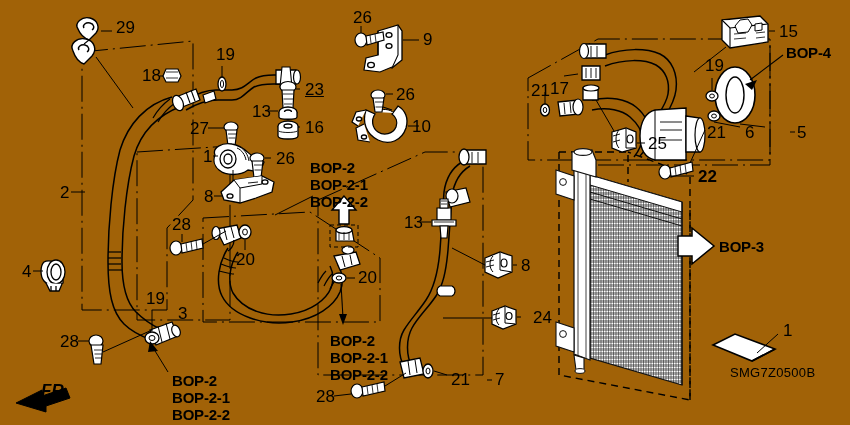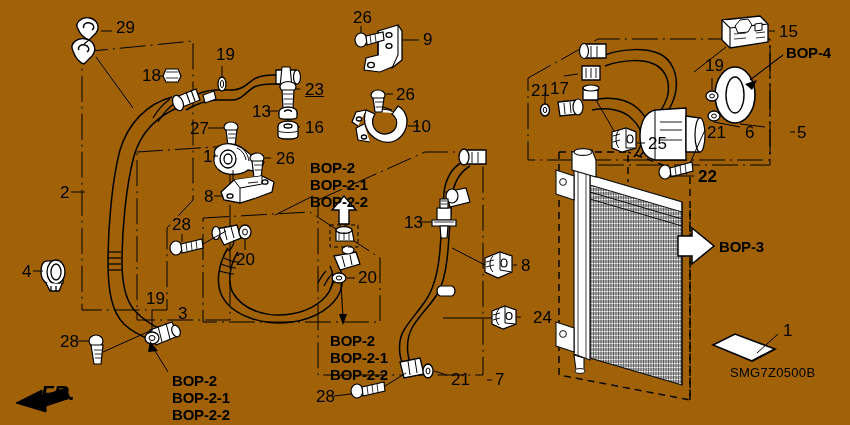--- a/index.html
+++ b/index.html
@@ -37,21 +37,21 @@
     font-size: 15px;
     font-weight: bold;
     color: #000000;
     white-space: nowrap;
     line-height: 1.12;
     letter-spacing: -0.2px;
   }
   .fr-label {
     position: absolute;
     font-family: "Liberation Sans", sans-serif;
-    font-size: 21px;
+    font-size: 17px;
     font-weight: bold;
     font-style: italic;
     color: #000000;
     white-space: nowrap;
   }
   .code-label {
     position: absolute;
     font-family: "Liberation Sans", sans-serif;
     font-size: 13px;
     color: #000000;

